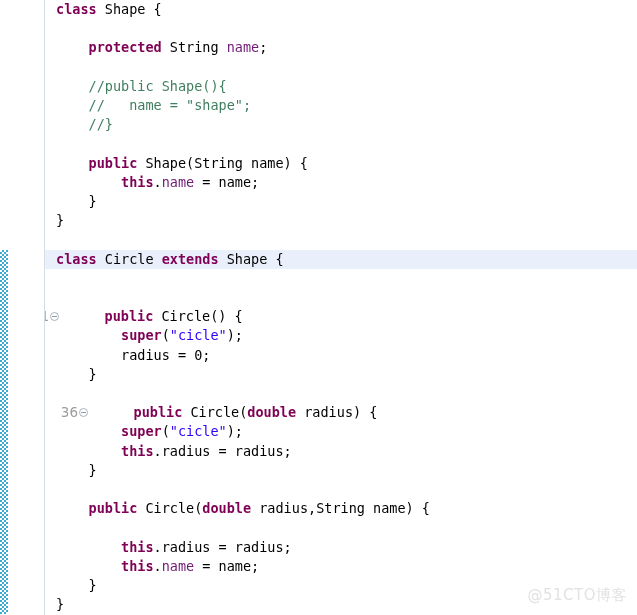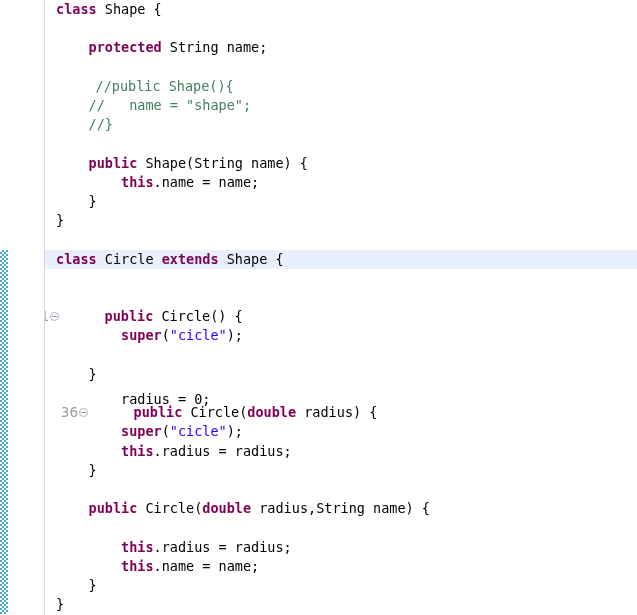--- a/index.html
+++ b/index.html
@@ -131,21 +131,21 @@
     left: 56px;
     top: 0;
     z-index: 2;
     color: #000000;
   }
 
   
   .kw   { color: #7f0055; font-weight: bold; }
   .str  { color: #2a00ff; }
   .cmt  { color: #3f7f5f; }
-  .fld  { color: #000000; }
+  .fld  { color: #701a75; }
   .pln  { color: #000000; }
   .sq   {
     text-decoration-line: underline;
     text-decoration-style: wavy;
     text-decoration-color: #d4a017;
     text-underline-offset: 2px;
   }
 
   
   .watermark {
@@ -166,48 +166,49 @@
 <div id="editor">
 
   <div class="gutter"></div>
   <div class="gutter-sep"></div>
 
   <div class="lines" id="lines-root">
       <div class="line" style="top: 0px; position: absolute; left: 0px; width: 637px;"><span class="ln">15</span><span class="code"><span class="kw">class</span><span class="pln"> Shape {</span></span></div>
       <div class="line" style="top: 19.2px; position: absolute; left: 0px; width: 637px;"><span class="ln">16</span><span class="code"></span></div>
       <div class="line" style="top: 38.4px; position: absolute; left: 0px; width: 637px;"><span class="ln">17</span><span class="code"><span class="pln">    </span><span class="kw">protected</span><span class="pln"> String </span><span class="fld">name</span><span class="pln">;</span></span></div>
       <div class="line" style="top: 57.6px; position: absolute; left: 0px; width: 637px;"><span class="ln">18</span><span class="code"></span></div>
-      <div class="line" style="top: 76.8px; position: absolute; left: 7px; width: 555px;"><span class="ln">19</span><span class="code"><span class="pln">    </span><span class="cmt">//public Shape(){</span></span></div>
+      <div class="line" style="top: 76.8px; position: absolute; left: 0px; width: 555px;"><span class="ln">19</span><span class="code"><span class="pln">    </span><span class="cmt">//public Shape(){</span></span></div>
       <div class="line" style="top: 96px; position: absolute; left: 0px; width: 637px;"><span class="ln">20</span><span class="code"><span class="pln">    </span><span class="cmt">//   name = "shape";</span></span></div>
       <div class="line" style="top: 115.2px; position: absolute; left: 0px; width: 637px;"><span class="ln">21</span><span class="code"><span class="pln">    </span><span class="cmt">//}</span></span></div>
       <div class="line" style="top: 134.4px; position: absolute; left: 0px; width: 637px;"><span class="ln">22</span><span class="code"></span></div>
       <div class="line" style="top: 153.6px; position: absolute; left: 0px; width: 637px;"><span class="ln">23</span><span class="fold"></span><span class="code"><span class="pln">    </span><span class="kw">public</span><span class="pln"> Shape(String name) {</span></span></div>
       <div class="line" style="top: 172.8px; position: absolute; left: 0px; width: 637px;"><span class="ln">24</span><span class="code"><span class="pln">        </span><span class="kw">this</span><span class="pln">.</span><span class="fld">name</span><span class="pln"> = name;</span></span></div>
       <div class="line" style="top: 192px; position: absolute; left: 0px; width: 637px;"><span class="ln">25</span><span class="code"><span class="pln">    }</span></span></div>
       <div class="line" style="top: 211.2px; position: absolute; left: 0px; width: 637px;"><span class="ln">26</span><span class="code"><span class="pln">}</span></span></div>
       <div class="line" style="top: 230.4px; position: absolute; left: 0px; width: 637px;"><span class="ln">27</span><span class="code"></span></div>
       <div class="line current" style="top: 249.6px; position: absolute; left: 0px; width: 637px;"><span class="ln active">28</span><span class="code"><span class="kw">class</span><span class="pln"> Circle </span><span class="kw">extends</span><span class="pln"> Shape {</span></span></div>
       <div class="line" style="top: 268.8px; position: absolute; left: 0px; width: 637px;"><span class="ln">29</span><span class="warn"><svg width="13" height="13" viewBox="0 0 13 13">
             <path d="M6.5 1.5 L12 11.5 L1 11.5 Z" fill="#f2d06b" stroke="#b08b1e" stroke-width="1" stroke-linejoin="round"></path>
             <rect x="5.9" y="5" width="1.3" height="3.4" fill="#5a4300"></rect>
             <rect x="5.9" y="9.2" width="1.3" height="1.3" fill="#5a4300"></rect>
           </svg></span></div>
       <div class="line" style="top: 288px; position: absolute; left: 0px; width: 637px;"><span class="ln">30</span><span class="code"></span></div>
       <div class="line" style="top: 307.2px; position: absolute; left: 16px; width: 637px;"><span class="ln">31</span><span class="fold"></span><span class="code"><span class="pln">    </span><span class="kw">public</span><span class="pln"> Circle() {</span></span></div>
       <div class="line" style="top: 326.4px; position: absolute; left: 0px; width: 637px;"><span class="ln">32</span><span class="code"><span class="pln">        </span><span class="kw">super</span><span class="pln">(</span><span class="str">"cicle"</span><span class="pln">);</span></span></div>
-      <div class="line" style="top: 345.6px; position: absolute; left: 0px; width: 637px; margin-top: 44px;"><span class="ln">33</span><span class="code"><span class="pln">        radius = 0;</span></span></div>
+      <div class="line" style="top: 345.6px; position: absolute; left: 0px; width: 637px;"><span class="ln">33</span><span class="code"><span class="pln">        radius = 0;</span></span></div>
       <div class="line" style="top: 364.8px; position: absolute; left: 0px; width: 637px;"><span class="ln">34</span><span class="code"><span class="pln">    }</span></span></div>
       <div class="line" style="top: 384px; position: absolute; left: 0px; width: 637px;"><span class="ln">35</span><span class="code"></span></div>
       <div class="line" style="top: 403.2px; position: absolute; left: 0px; width: 637px; margin-left: 45px;"><span class="ln">36</span><span class="fold"></span><span class="code"><span class="pln">    </span><span class="kw">public</span><span class="pln"> Circle(</span><span class="kw">double</span><span class="pln"> radius) {</span></span></div>
       <div class="line" style="top: 422.4px; position: absolute; left: 0px; width: 637px;"><span class="ln">37</span><span class="code"><span class="pln">        </span><span class="kw">super</span><span class="pln">(</span><span class="str">"cicle"</span><span class="pln">);</span></span></div>
       <div class="line" style="top: 441.6px; position: absolute; left: 0px; width: 637px;"><span class="ln">38</span><span class="code"><span class="pln">        </span><span class="kw">this</span><span class="pln">.radius = radius;</span></span></div>
       <div class="line" style="top: 460.8px; position: absolute; left: 0px; width: 637px;"><span class="ln">39</span><span class="code"><span class="pln">    }</span></span></div>
       <div class="line" style="top: 480px; position: absolute; left: 0px; width: 637px;"><span class="ln">40</span><span class="code"></span></div>
       <div class="line" style="top: 499.2px; position: absolute; left: 0px; width: 637px;"><span class="ln">41</span><span class="fold"></span><span class="code"><span class="pln">    </span><span class="kw">public</span><span class="pln"> Circle(</span><span class="kw">double</span><span class="pln"> radius,String name) {</span></span></div>
       <div class="line" style="top: 518.4px; position: absolute; left: 0px; width: 637px;"><span class="ln">42</span></div>
       <div class="line" style="top: 537.6px; position: absolute; left: 0px; width: 637px;"><span class="ln">43</span><span class="code"><span class="pln">        </span><span class="kw">this</span><span class="pln">.radius = radius;</span></span></div>
       <div class="line" style="top: 556.8px; position: absolute; left: 0px; width: 637px;"><span class="ln">44</span><span class="code"><span class="pln">        </span><span class="kw">this</span><span class="pln">.</span><span class="fld">name</span><span class="pln"> = name;</span></span></div>
       <div class="line" style="top: 576px; position: absolute; left: 0px; width: 637px;"><span class="ln">45</span><span class="code"><span class="pln">    }</span></span></div>
       <div class="line" style="top: 595.2px; position: absolute; left: 0px; width: 637px;"><span class="ln">46</span><span class="code"><span class="pln">}</span></span></div>
     </div>
 
+  <div class="watermark">@51CTO博客</div>
 <div class="change-bar" style="top: 249.6px; height: 364.8px;"></div>
   </div>
 
 </body></html>

